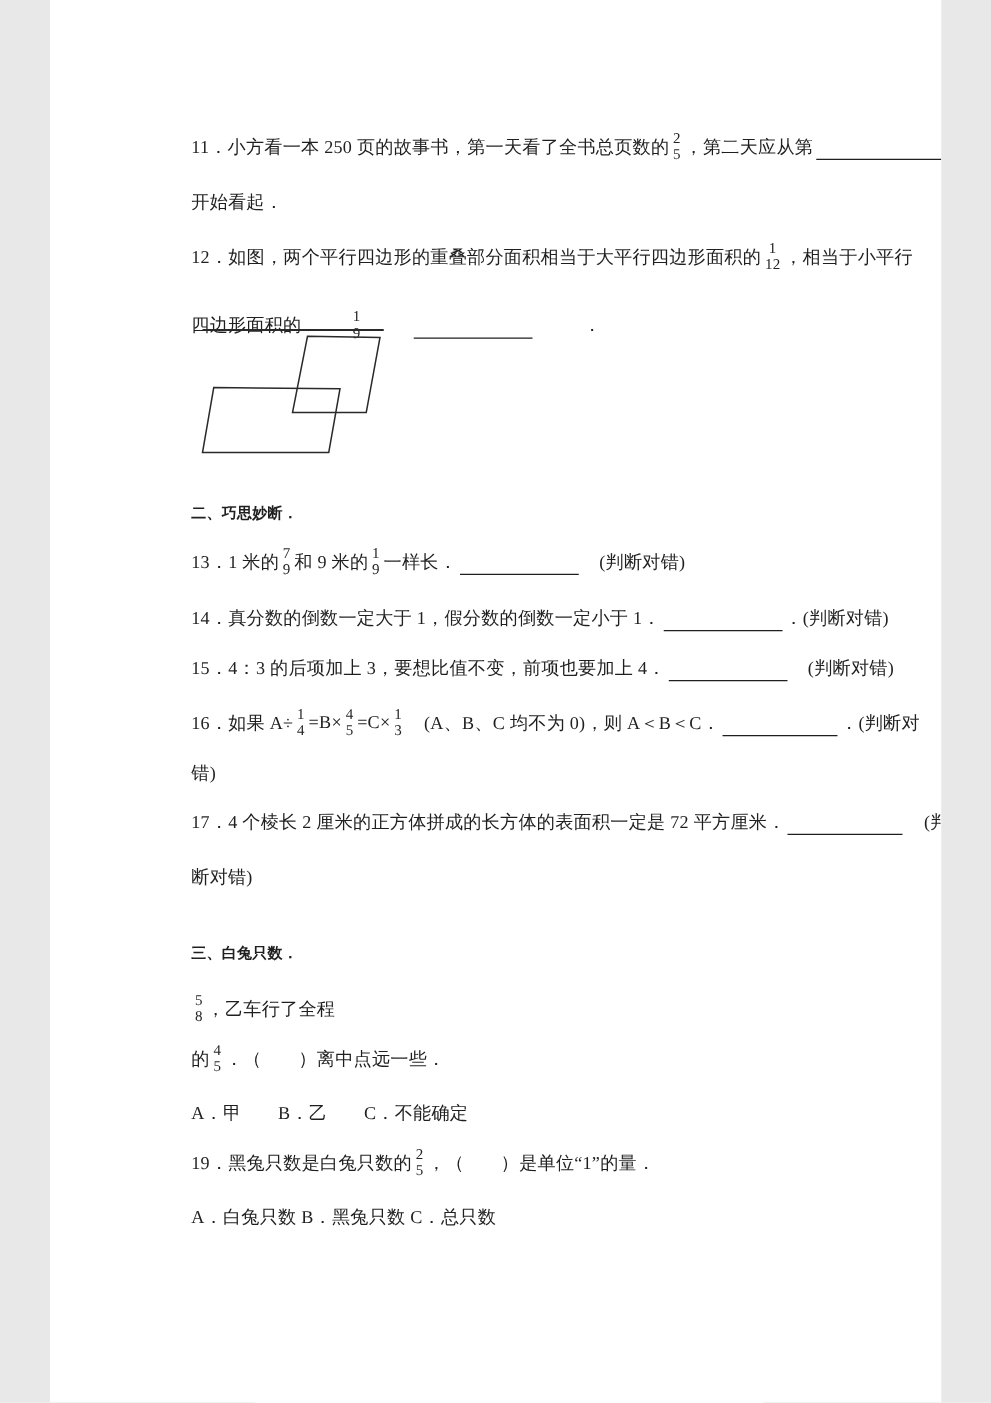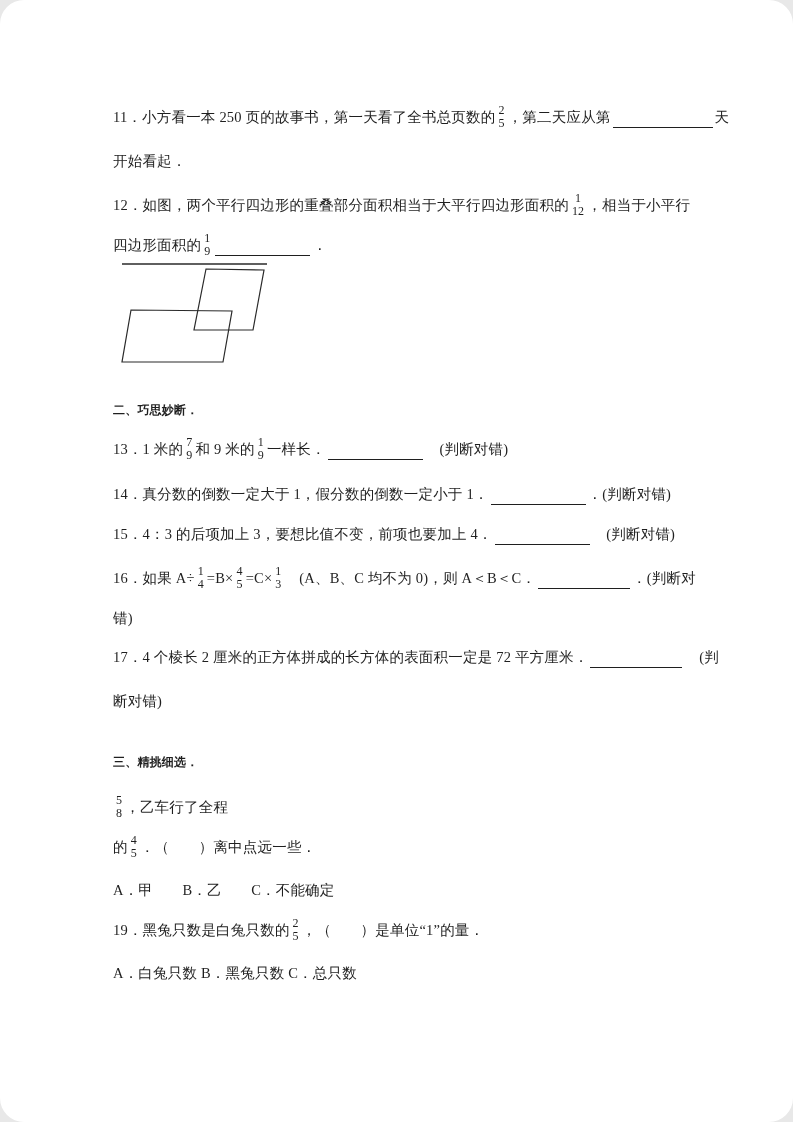--- a/index.html
+++ b/index.html
@@ -1,25 +1,24 @@
 <!DOCTYPE html>
 <html><head>
 <meta charset="utf-8">
 <style>
   html,body{margin:0;padding:0;background:#e8e8e8;}
   .page{
     position:relative;
-    width:793px;height:1122px;
+    width:713px;height:1122px;
     margin:0 auto;
     background:#ffffff;
     color:#1f1f1f;
     font-family:"Liberation Serif","DejaVu Serif",serif;
     font-size:14.5px;
     overflow:hidden;
-    border-radius:24px;
   }
   .line{
     position:absolute;
     left:113px;
     height:40px;
     display:flex;
     align-items:center;
     white-space:pre;
     letter-spacing:0.2px;
   }
@@ -45,30 +44,30 @@
   .figure{position:absolute;}
   .figure svg{display:block;}
 </style>
 </head>
 <body>
 
 <div class="page" id="doc">
     <div class="line" style="top: 97px;"><span>11．小方看一本 250 页的故事书，第一天看了全书总页数的</span><span class="frac"><span class="fn">2</span><span class="fd">5</span></span><span>，第二天应从第</span><span class="blank" style="width: 100px;"></span><span>天</span></div>
     <div class="line" style="top: 141px;"><span>开始看起．</span></div>
     <div class="line" style="top: 185px;"><span>12．如图，两个平行四边形的重叠部分面积相当于大平行四边形面积的</span><span class="frac"><span class="fn">1</span><span class="fd">12</span></span><span>，相当于小平行</span></div>
-    <div class="line" style="top: 225px;"><span>四边形面积的</span><span class="frac"><span class="fn">1</span><span class="fd">9</span></span><span class="blank" style="width: 95px;"></span><span>．</span></div>
+    <div class="line" style="top: 240px; gap: 38px;"><span>四边形面积的</span><span class="frac"><span class="fn">1</span><span class="fd">9</span></span><span class="blank" style="width: 95px;"></span><span>．</span></div>
     <div class="line heading" style="top: 390px;"><span>二、巧思妙断．</span></div>
     <div class="line" style="top: 429px;"><span>13．1 米的</span><span class="frac"><span class="fn">7</span><span class="fd">9</span></span><span>和 9 米的</span><span class="frac"><span class="fn">1</span><span class="fd">9</span></span><span>一样长．</span><span class="blank" style="width: 95px;"></span><span>　(判断对错)</span></div>
     <div class="line" style="top: 474px; text-align: center;"><span>14．真分数的倒数一定大于 1，假分数的倒数一定小于 1．</span><span class="blank" style="width: 95px;"></span><span>．(判断对错)</span></div>
     <div class="line" style="top: 514px;"><span>15．4：3 的后项加上 3，要想比值不变，前项也要加上 4．</span><span class="blank" style="width: 95px;"></span><span>　(判断对错)</span></div>
     <div class="line" style="top: 558px;"><span>16．如果 A÷</span><span class="frac"><span class="fn">1</span><span class="fd">4</span></span><span>=B×</span><span class="frac"><span class="fn">4</span><span class="fd">5</span></span><span>=C×</span><span class="frac"><span class="fn">1</span><span class="fd">3</span></span><span>　(A、B、C 均不为 0)，则 A＜B＜C．</span><span class="blank" style="width: 92px;"></span><span>．(判断对</span></div>
     <div class="line" style="top: 598px;"><span>错)</span></div>
     <div class="line" style="top: 637px;"><span>17．4 个棱长 2 厘米的正方体拼成的长方体的表面积一定是 72 平方厘米．</span><span class="blank" style="width: 92px;"></span><span>　(判</span></div>
     <div class="line" style="top: 681px;"><span>断对错)</span></div>
-    <div class="line heading" style="top: 742px;"><span>三、精挑细选．</span></div>
+    <div class="line heading" style="top: 742px;"><span>三、白兔只数．</span></div>
     <div class="line" style="top: 787px;"><span class="frac"><span class="fn">5</span><span class="fd">8</span></span><span>，乙车行了全程</span></div>
     <div class="line" style="top: 827px;"><span>的</span><span class="frac"><span class="fn">4</span><span class="fd">5</span></span><span>．（　　）离中点远一些．</span></div>
     <div class="line" style="top: 870px;"><span>A．甲　　B．乙　　C．不能确定</span></div>
     <div class="line" style="top: 910px;"><span>19．黑兔只数是白兔只数的</span><span class="frac"><span class="fn">2</span><span class="fd">5</span></span><span>，（　　）是单位“1”的量．</span></div>
     <div class="line" style="top: 953px;"><span>A．白兔只数 B．黑兔只数 C．总只数</span></div>
     <div class="figure" style="left: 110px; top: 256px;">
       <svg width="185" height="115" viewBox="0 0 185 115">
         <line x1="12" y1="8" x2="157" y2="8" stroke="#2a2a2a" stroke-width="1.5"></line>
         <polygon points="96,13 154,14 143,74 84,74" fill="none" stroke="#2a2a2a" stroke-width="1.2"></polygon>
         <polygon points="21,54 122,55 113,106 12,106" fill="none" stroke="#2a2a2a" stroke-width="1.2"></polygon>

